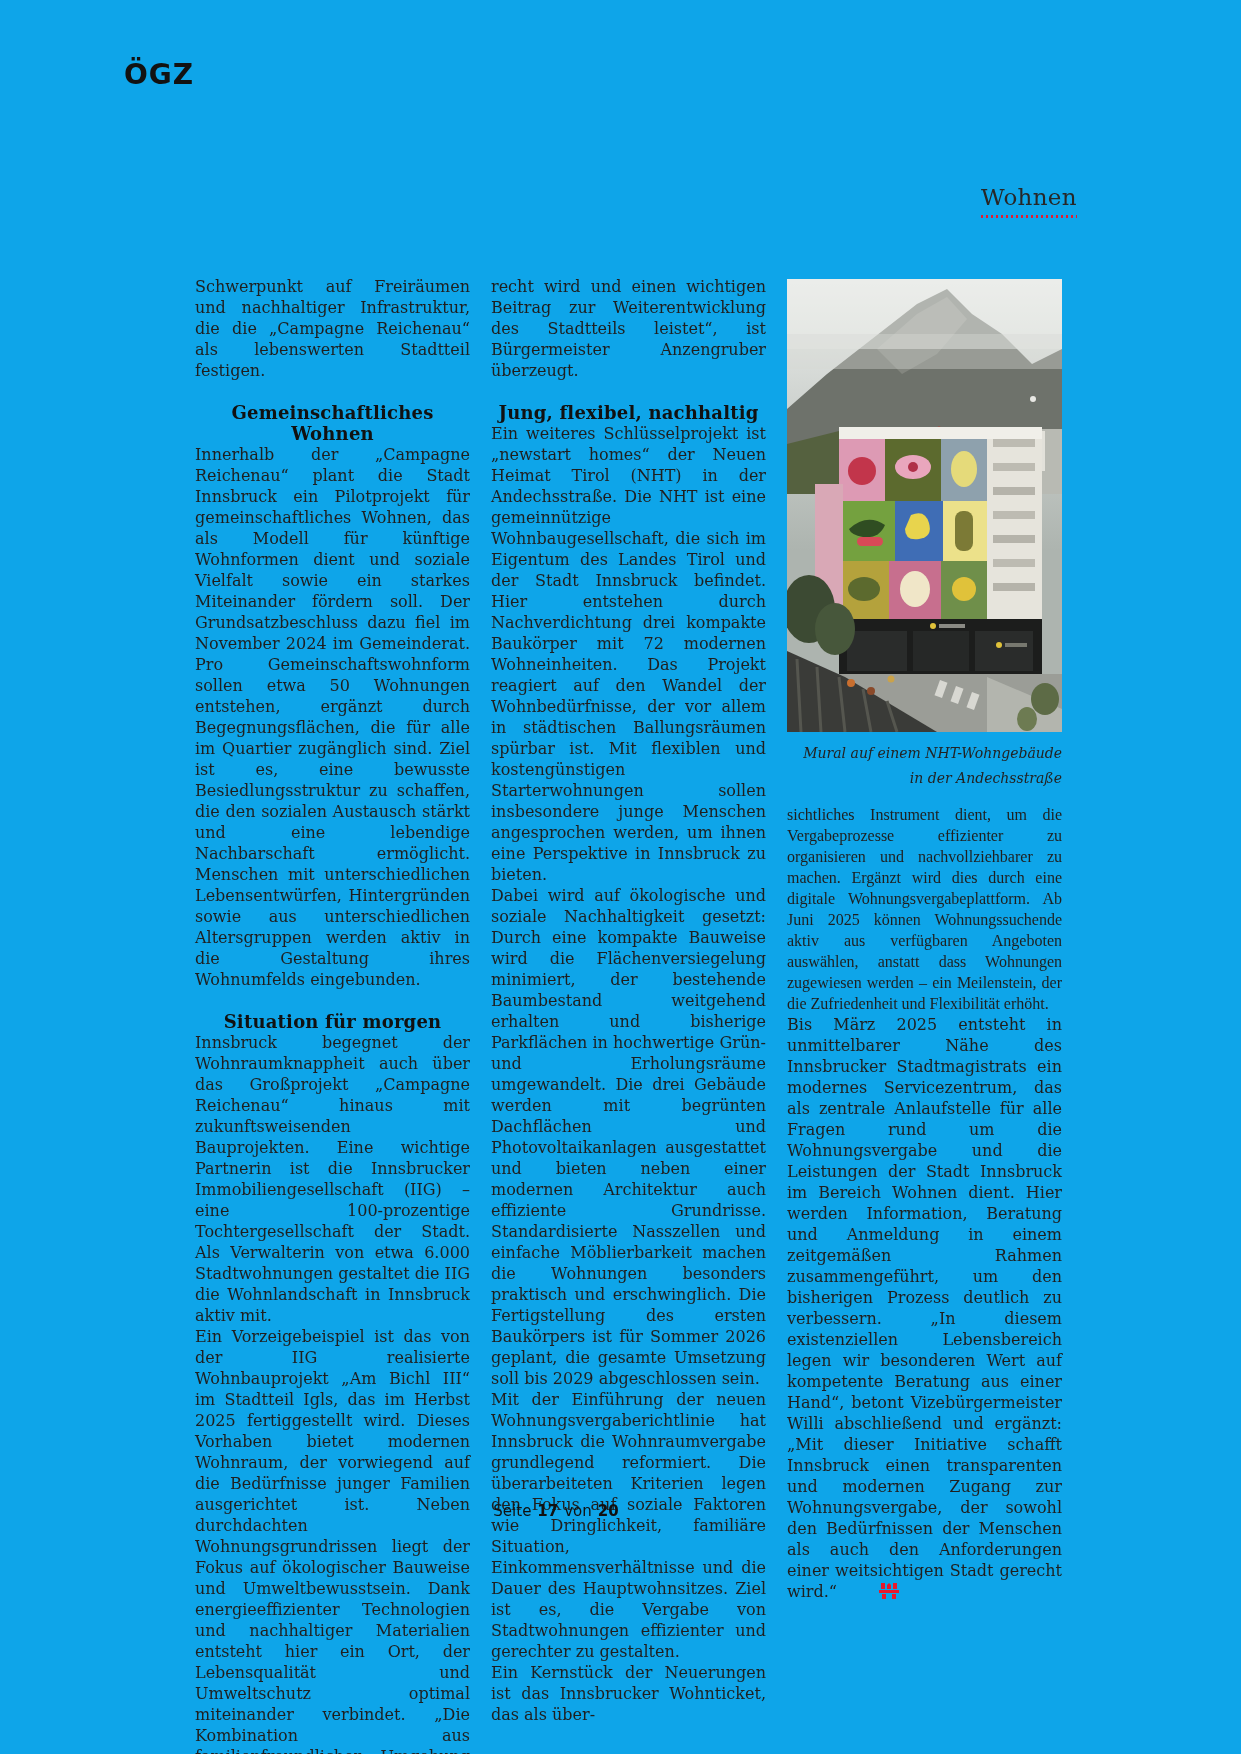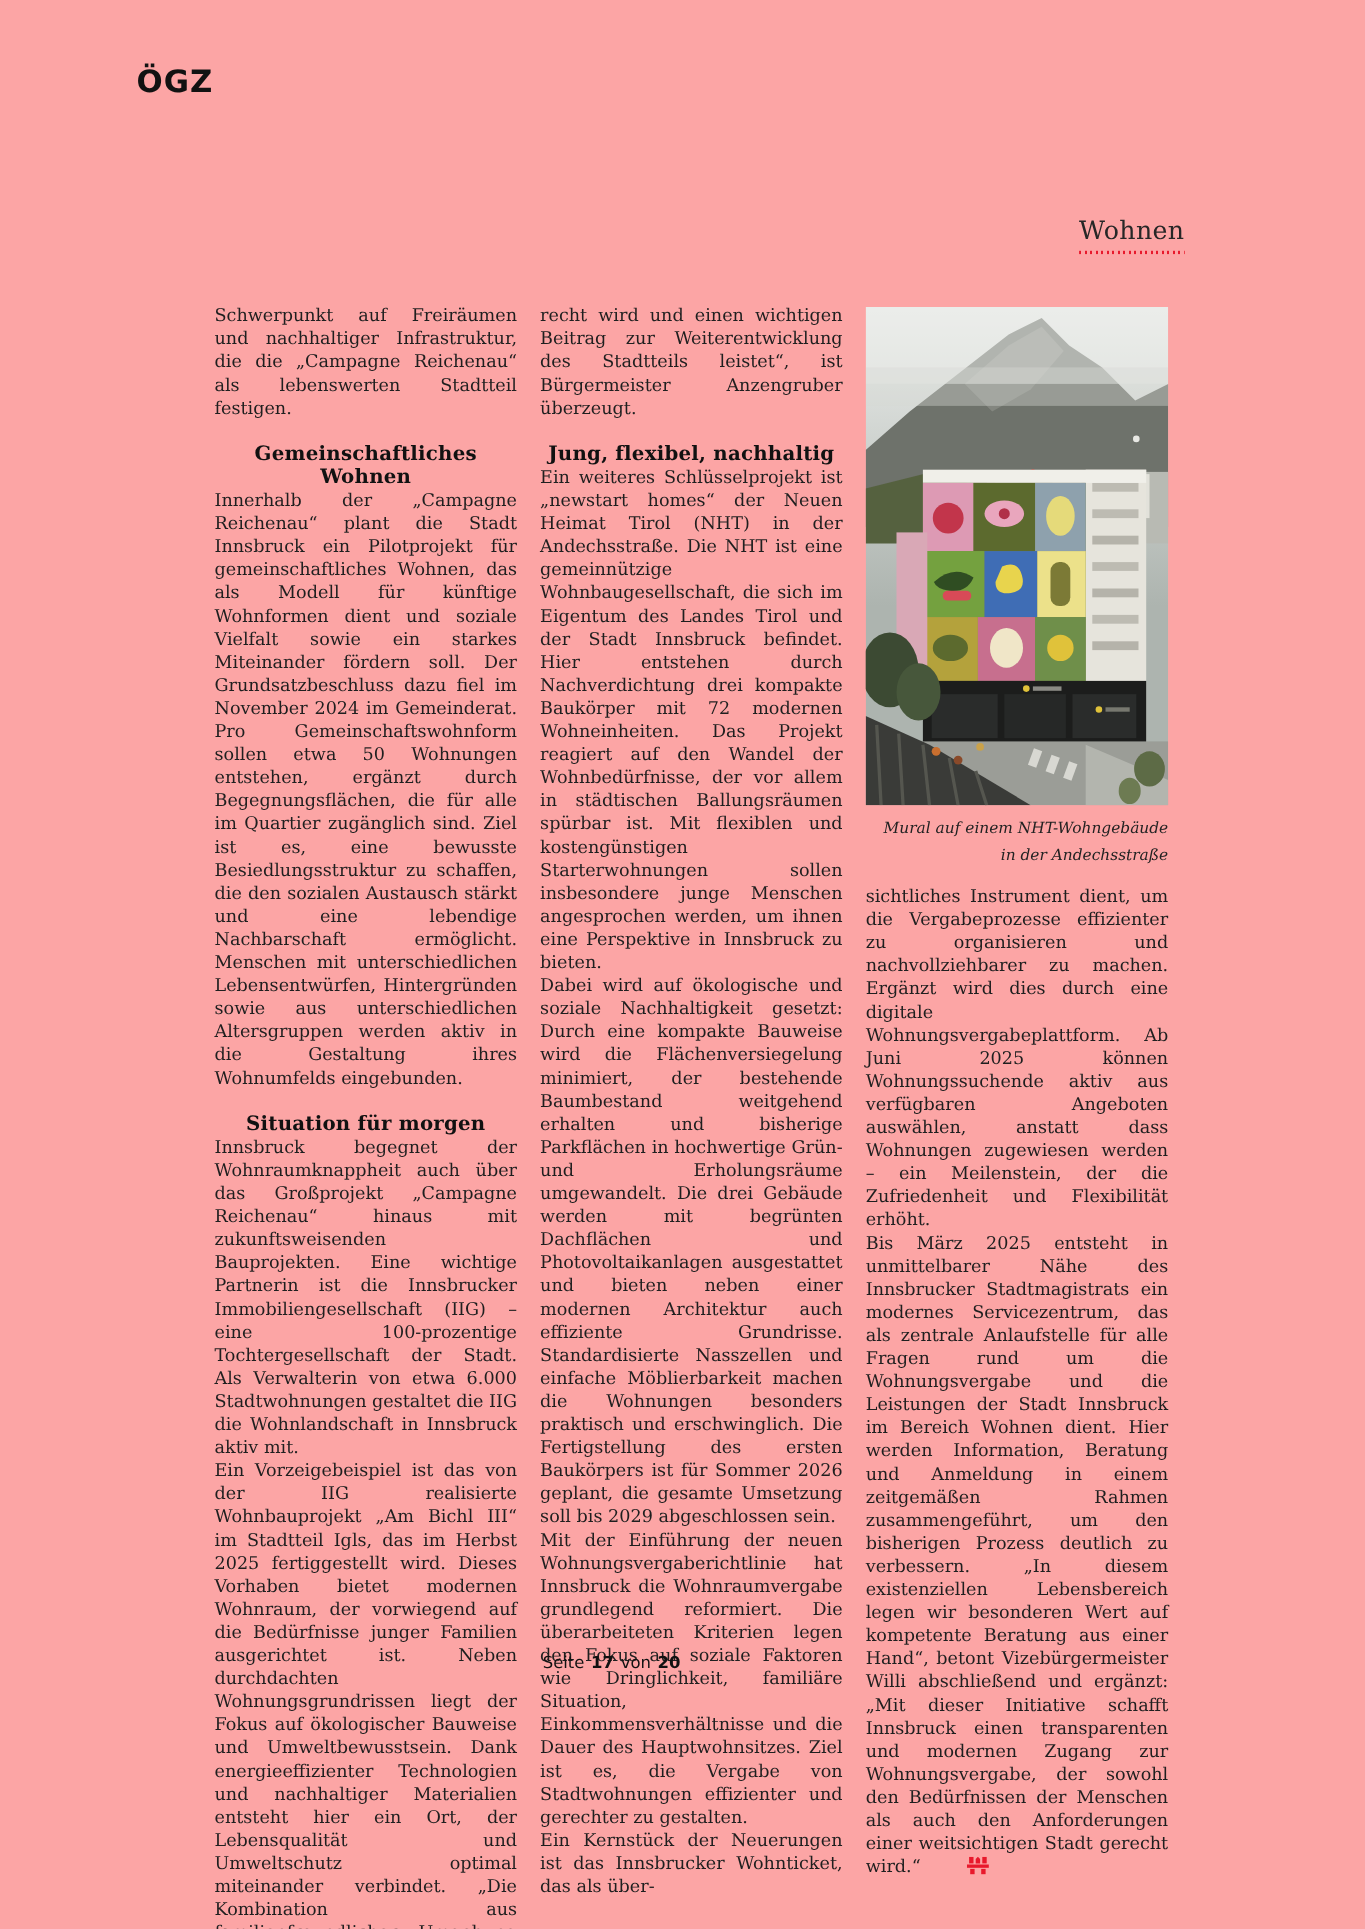--- a/index.html
+++ b/index.html
@@ -1,32 +1,32 @@
 <!DOCTYPE html>
 <html lang="de"><head>
 <meta charset="utf-8">
 <style>
   html,body{margin:0;padding:0;background:#ffffff;}
-  .page{position:relative;width:1241px;height:1754px;background:#fca5a5;overflow:hidden;
+  .page{position:relative;width:1241px;height:1754px;background:#0ea5e9;overflow:hidden;
         font-family:"DejaVu Serif","Liberation Serif",serif;color:#1f1f1f;}
   .logo{position:absolute;left:124px;top:58px;font-family:"DejaVu Sans","Liberation Sans",sans-serif;
         font-weight:bold;font-size:28px;letter-spacing:1px;color:#121212;}
-  .section-label-wrap{position:absolute;left:981px;top:197px;width:96px;}
+  .section-label-wrap{position:absolute;left:981px;top:184px;width:96px;}
   .section-label{font-size:23px;color:#272727;letter-spacing:0.3px;}
   .dotted-line{margin-top:5px;height:3px;width:96px;
         background:repeating-linear-gradient(90deg,#e8192c 0 2px,transparent 2px 5px);}
   .content{position:absolute;left:195px;top:276px;width:867px;display:flex;gap:21px;}
   .col{width:275px;font-size:16px;line-height:21px;text-align:justify;
        text-justify:inter-word;hyphens:auto;}
   .col p{margin:0;}
   .col h3{margin:21px 0 0 0;font-size:18px;line-height:21px;font-weight:bold;color:#111;
           text-align:center;letter-spacing:0.2px;white-space:pre-line;}
   .photo{width:275px;height:453px;margin-top:3px;line-height:0;}
   .caption{margin-top:9px;font-style:italic;font-size:14px;line-height:25px;text-align:right;color:#222;}
-  .after-caption{margin-top:13px !important;}
+  .after-caption{margin-top:13px !important;font-family:Liberation Serif, serif;}
   .endmark{display:inline-block;margin-left:42px;vertical-align:-2px;line-height:0;}
   .footer{position:absolute;top:1502px;left:0;width:1112px;text-align:center;
           font-family:"DejaVu Sans","Liberation Sans",sans-serif;font-size:15px;color:#111;}
   .footer .bold{font-weight:bold;}
   .footer span{padding:0 3px;}
 </style>
 </head>
 <body>
 
 <div class="page">

